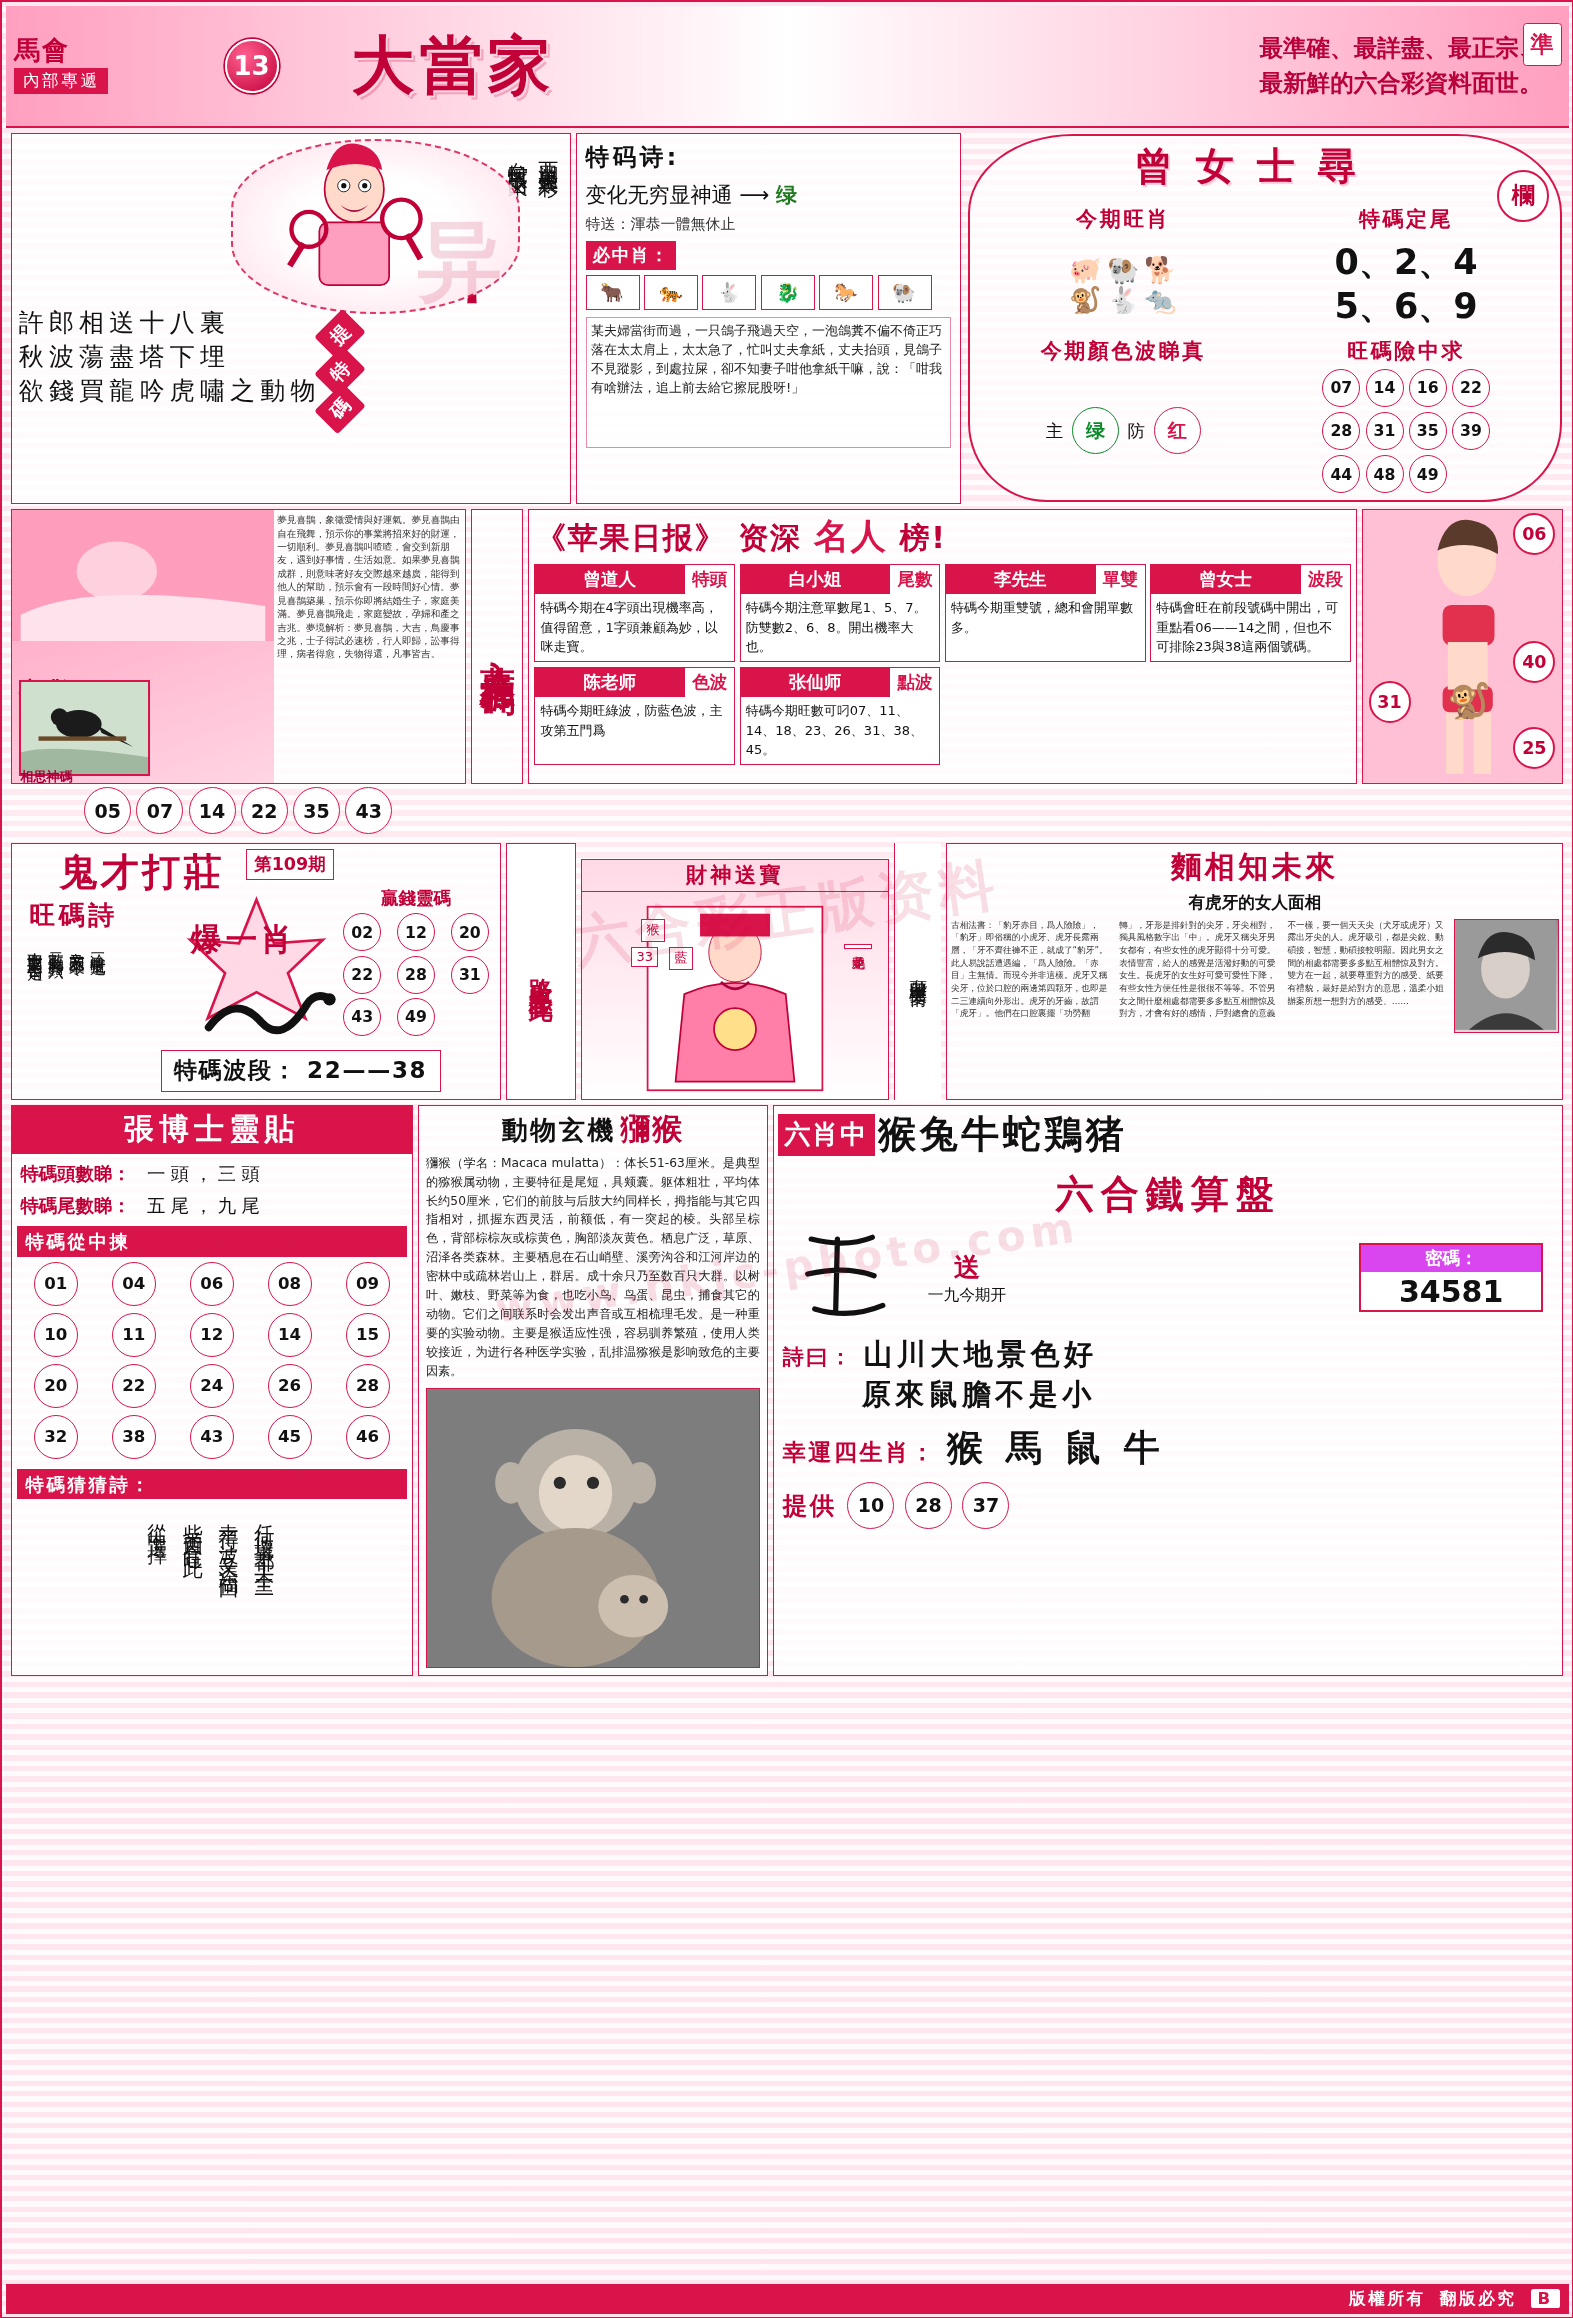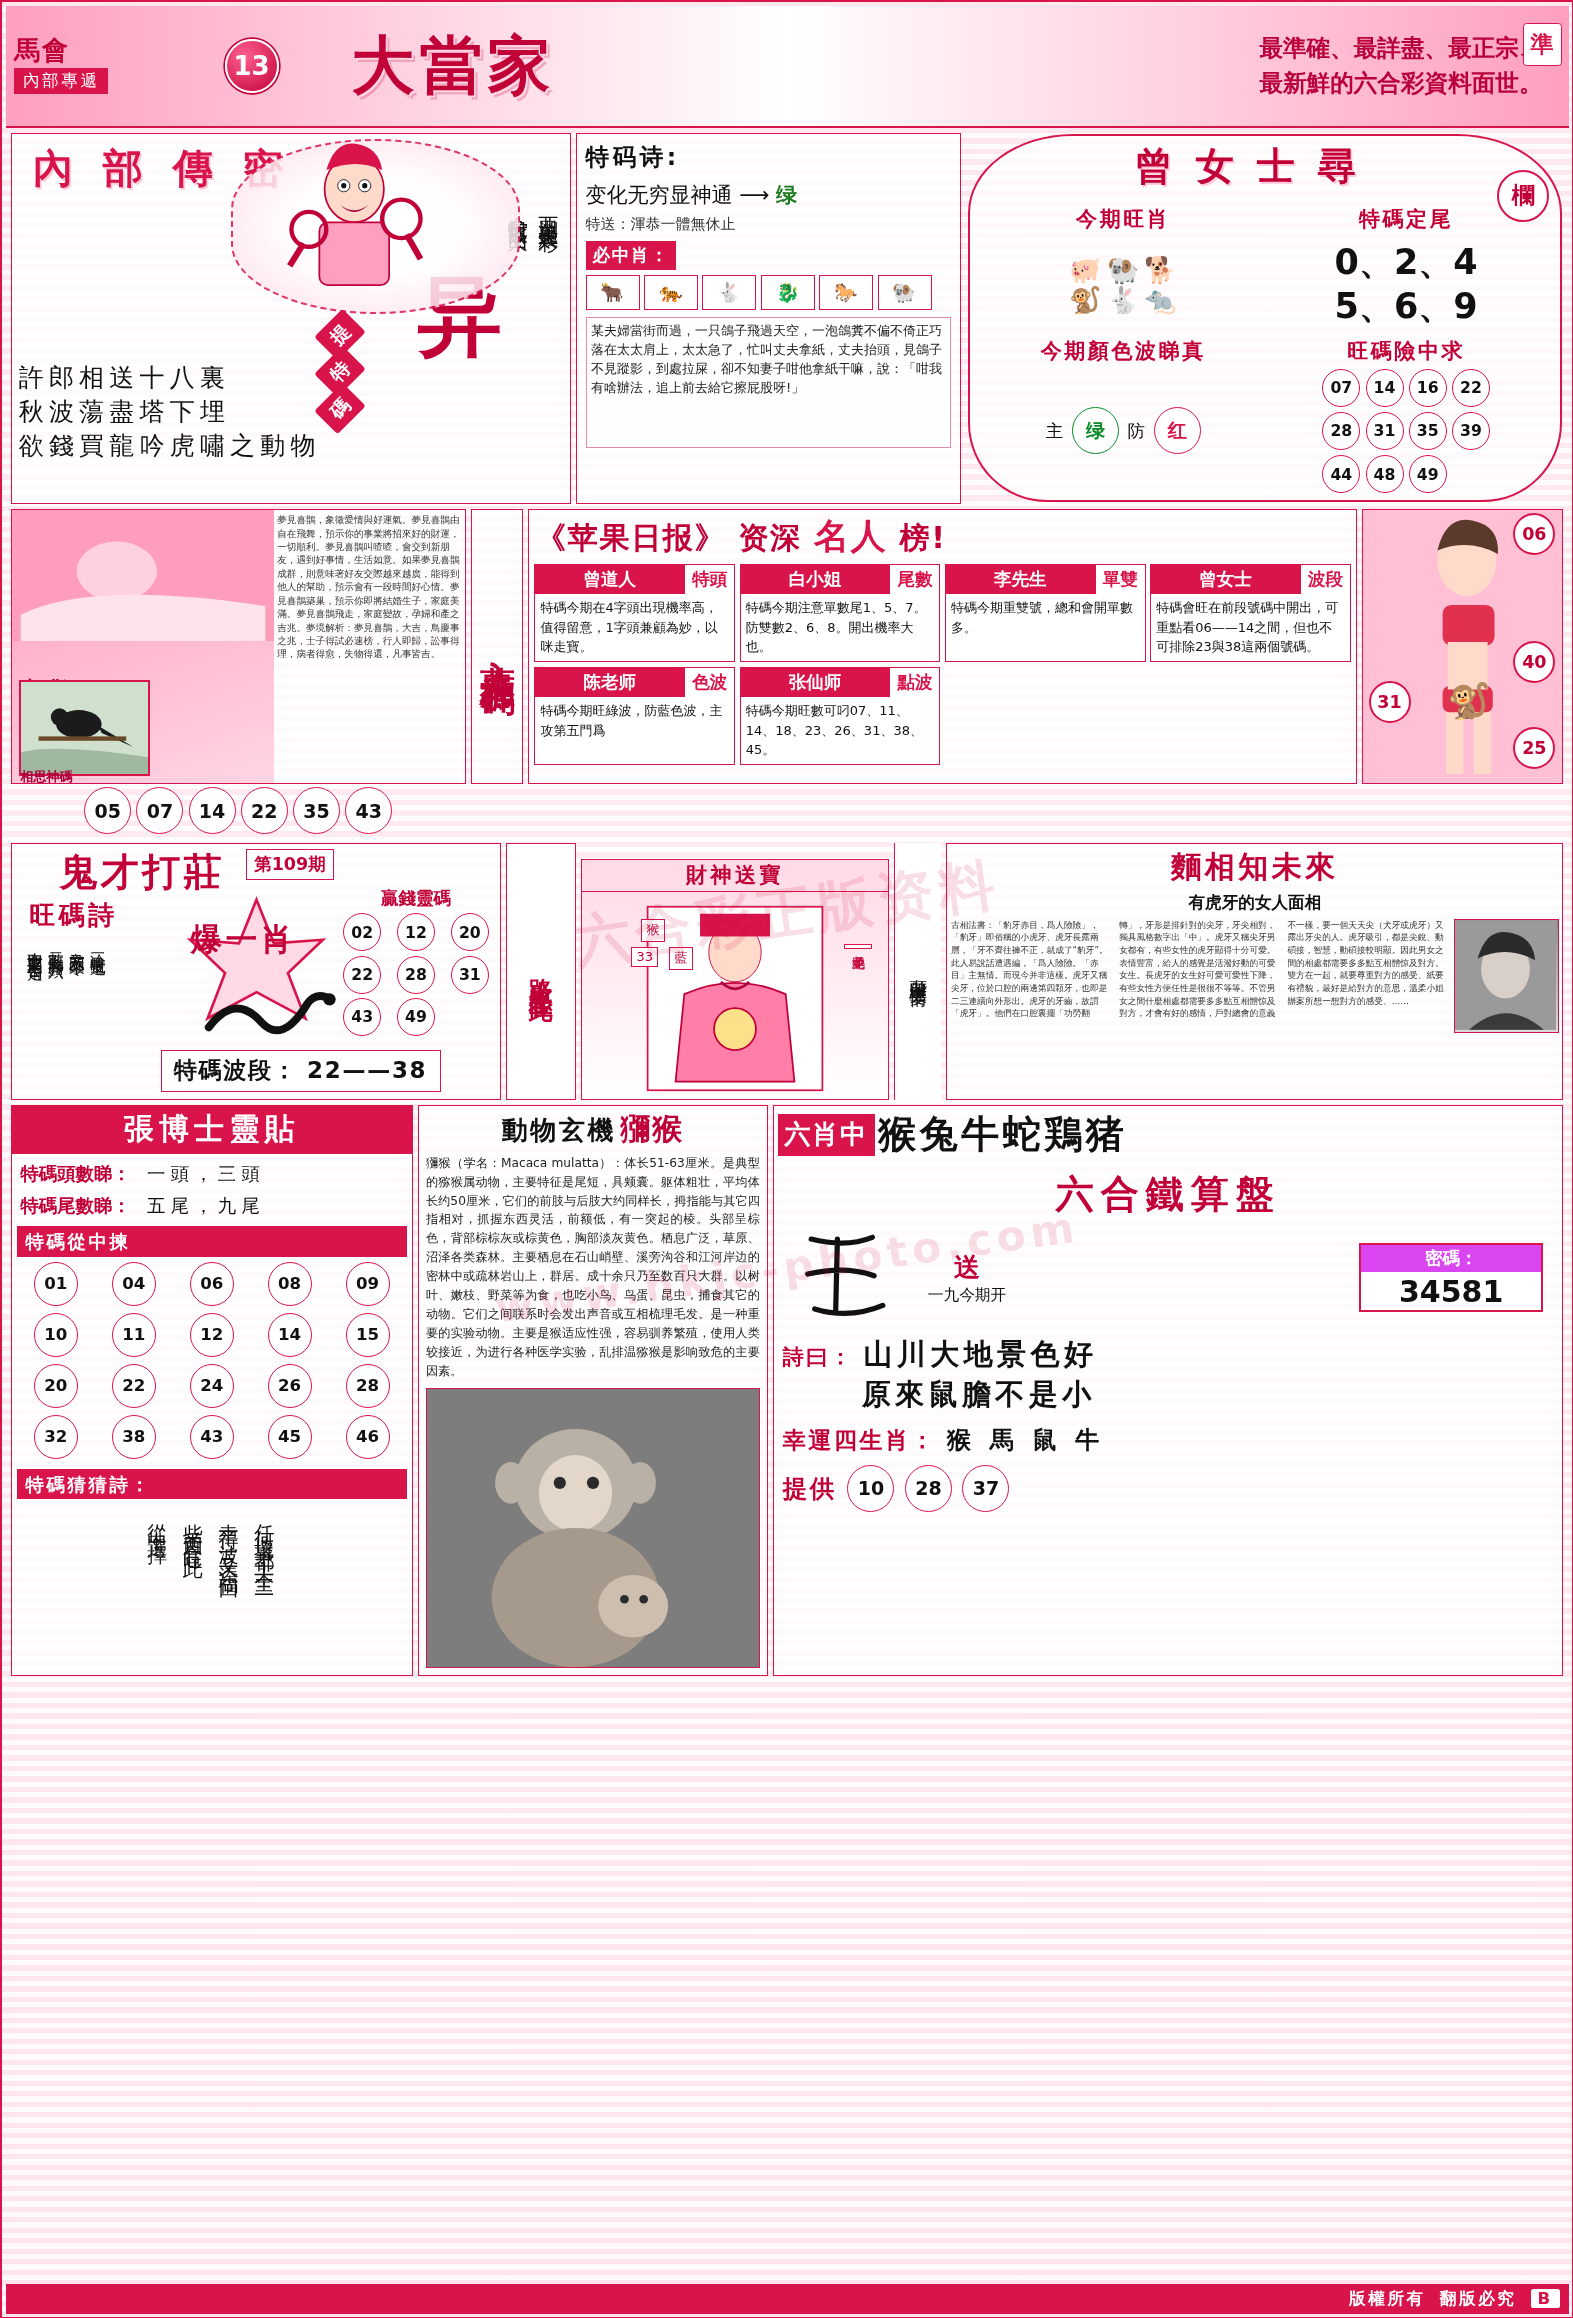--- a/index.html
+++ b/index.html
@@ -285,21 +285,21 @@
   .tiesuan { text-align:center;font-size:38px;font-weight:bold;color:#c10038;letter-spacing:7px;padding:5.2px 0;
              font-family:Liberation Sans, sans-serif; }
   .mima-box { border:2.6px solid #d8144b;background:#fff;width:184px;margin-left:auto;margin-right:8.7px;text-align:center; }
   .mima-box .l { background:#d946ef;color:#fff;font-size:17.5px;font-weight:bold;padding:1.7px 0; }
   .mima-box .v { font-size:30px;font-weight:bold;color:#111;padding:1.7px 0; }
   .calli { width:131px;height:105px;border:0; }
   .song { font-size:26px;color:#c10038;font-weight:bold; }
   .shiyue { font-size:21px;color:#c10038;font-weight:bold;padding:5.2px 8.7px;letter-spacing:2.6px; }
   .shiyue .line { color:#111;font-size:29px;letter-spacing:4.4px; }
   .lucky { font-size:23px;color:#c10038;font-weight:bold;padding:3.5px 8.7px;letter-spacing:2.6px; }
-  .lucky .z { color:#111;font-size:24px;letter-spacing:5.2px; }
+  .lucky .z { color:#111;font-size:36px;letter-spacing:5.2px; }
   .tigong { display:flex;align-items:center;gap:10.5px;padding:5.2px 8.7px; }
   .tigong .lbl { font-size:24.5px;color:#c10038;font-weight:bold;letter-spacing:2.6px;text-align:center; }
   .tigong .ball { width:47px;height:47px;font-size:19px; }
 
   
   .footer {
     position:absolute; left:3.5px; right:3.5px; bottom:3.5px; height:30px;
     background:#d8144b; color:#fff; display:flex; align-items:center; justify-content:flex-end;
     gap:14px; padding-right:8.7px; font-size:16.6px; font-weight:bold; letter-spacing:2.6px;
   }
@@ -346,23 +346,20 @@
         <rect x="52" y="100" width="80" height="72" rx="10" fill="#ff9fc0" stroke="#c10038" stroke-width="2"></rect>
         <circle cx="40" cy="108" r="20" fill="none" stroke="#c10038" stroke-width="5"></circle>
         <line x1="34" y1="124" x2="18" y2="150" stroke="#c10038" stroke-width="7"></line>
         <circle cx="146" cy="96" r="22" fill="#fff" stroke="#c10038" stroke-width="5"></circle>
         <line x1="152" y1="114" x2="168" y2="142" stroke="#c10038" stroke-width="7"></line>
       </svg>
       <div class="tkm">
         <div>提</div>
         <div>特</div>
         <div>碼</div>
-      </div>
-      <div class="neibu">
-        <span>內部傳密</span>
       </div>
       <div class="s1-verts">
         <div class="v-col">西湖美景煥異彩</div>
         <div class="v-col">白蛇何故下山來</div>
         <div class="bigchar">异</div>
       </div>
       <div class="poem-lines">
         <div>許郎相送十八裏</div>
         <div>秋波蕩盡塔下埋</div>
         <div>欲錢買龍吟虎嘯之動物</div>

